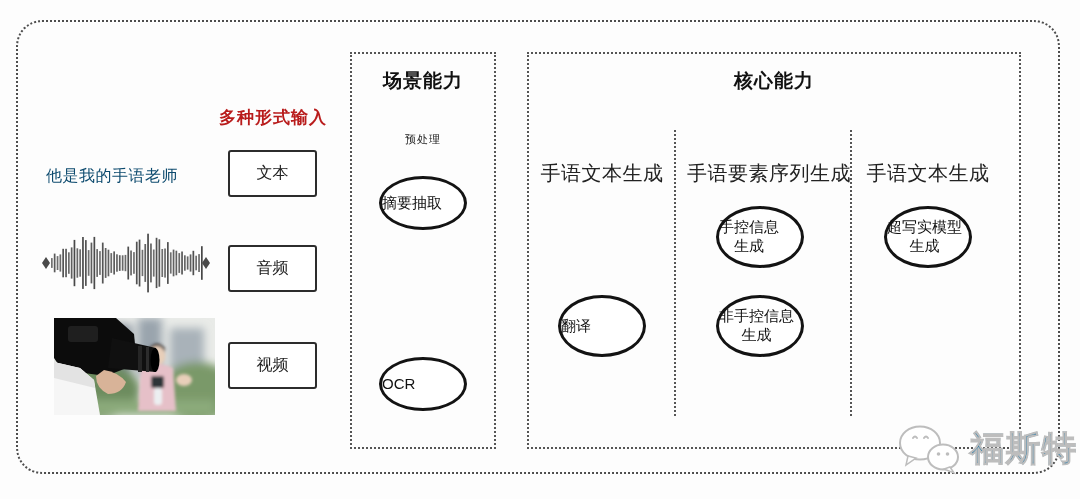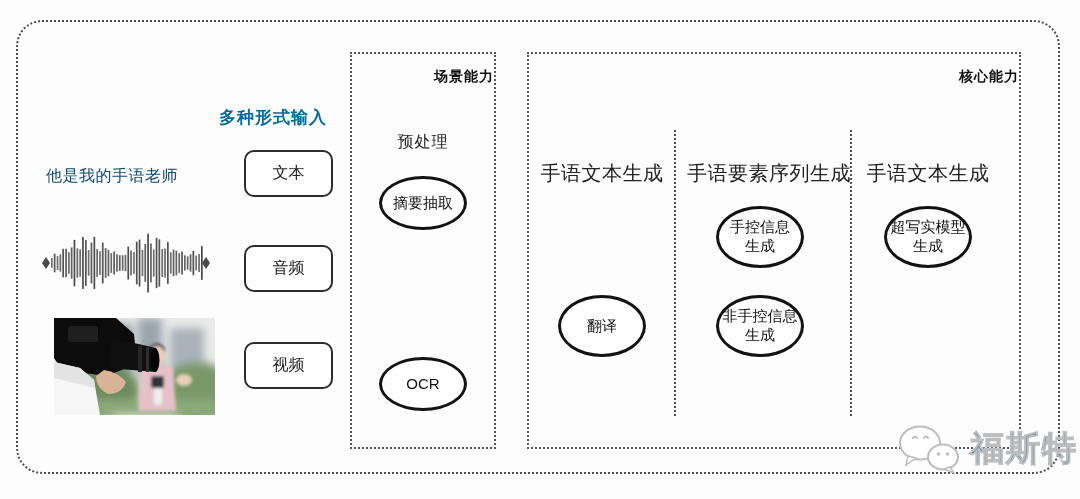--- a/index.html
+++ b/index.html
@@ -8,56 +8,56 @@
     font-family:"Liberation Sans","DejaVu Sans",sans-serif;color:#1e1e1e;
     overflow:hidden;
   }
   .outer-frame{
     position:absolute;left:16px;top:20px;width:1040px;height:450px;
     border:2px dotted #4d4d4d;border-radius:26px;
   }
   
   .input-label{
     position:absolute;left:198px;top:106px;width:150px;text-align:center;
-    font-size:17px;font-weight:bold;color:#0369a1;letter-spacing:1px;
+    font-size:17px;font-weight:bold;color:#b91c1c;letter-spacing:1px;
   }
   .sentence{
     position:absolute;left:46px;top:166px;width:180px;
     font-size:16px;color:#0c4a6e;letter-spacing:.5px;white-space:nowrap;
   }
   .io-box{
-    position:absolute;left:244px;width:85px;height:43px;
-    border:2px solid #2c2c2c;border-radius:10px;background:#fff;
+    position:absolute;left:228px;width:85px;height:43px;
+    border:2px solid #2c2c2c;border-radius:3px;background:#fff;
     display:flex;align-items:center;justify-content:center;
     font-size:16px;color:#222;
   }
   .io-box.b1{top:150px}.io-box.b2{top:245px}.io-box.b3{top:342px}
   .waveform{position:absolute;left:42px;top:226px;width:168px;height:74px;}
   .video-thumb{
     position:absolute;left:54px;top:318px;width:161px;height:97px;
     overflow:hidden;background:#dfe3df;
   }
   
   .dash-box{
     position:absolute;top:52px;height:393px;
     border:2px dotted #555;background:transparent;
   }
   .scene-box{left:350px;width:142px;}
   .core-box{left:527px;width:490px;}
   .box-title{
-    position:absolute;top:14px;left:0;width:100%;text-align:right;
-    font-size:14px;font-weight:bold;color:#111;letter-spacing:1px;
+    position:absolute;top:14px;left:0;width:100%;text-align:center;
+    font-size:19px;font-weight:bold;color:#111;letter-spacing:1px;
   }
   .box-subtitle{
     position:absolute;top:78px;left:0;width:100%;text-align:center;
-    font-size:16px;color:#222;letter-spacing:1px;
+    font-size:11px;color:#222;letter-spacing:1px;
   }
   .node{
     position:absolute;border:3px solid #131313;border-radius:50%;
-    background:#fff;display:flex;align-items:center;justify-content:center;
+    background:#fff;display:flex;align-items:center;
     text-align:center;
   }
   .node-label{font-size:15px;color:#111;line-height:1.25;white-space:pre-line;}
   
   .scene-node{left:27px;width:82px;height:48px;}
   .sn1{top:122px}.sn2{top:214px}.sn3{top:303px}
   
   .core-col{position:absolute;top:0;height:100%;width:146px;}
   .col1{left:0}.col2{left:158px}.col3{left:326px}
   .col-divider{

